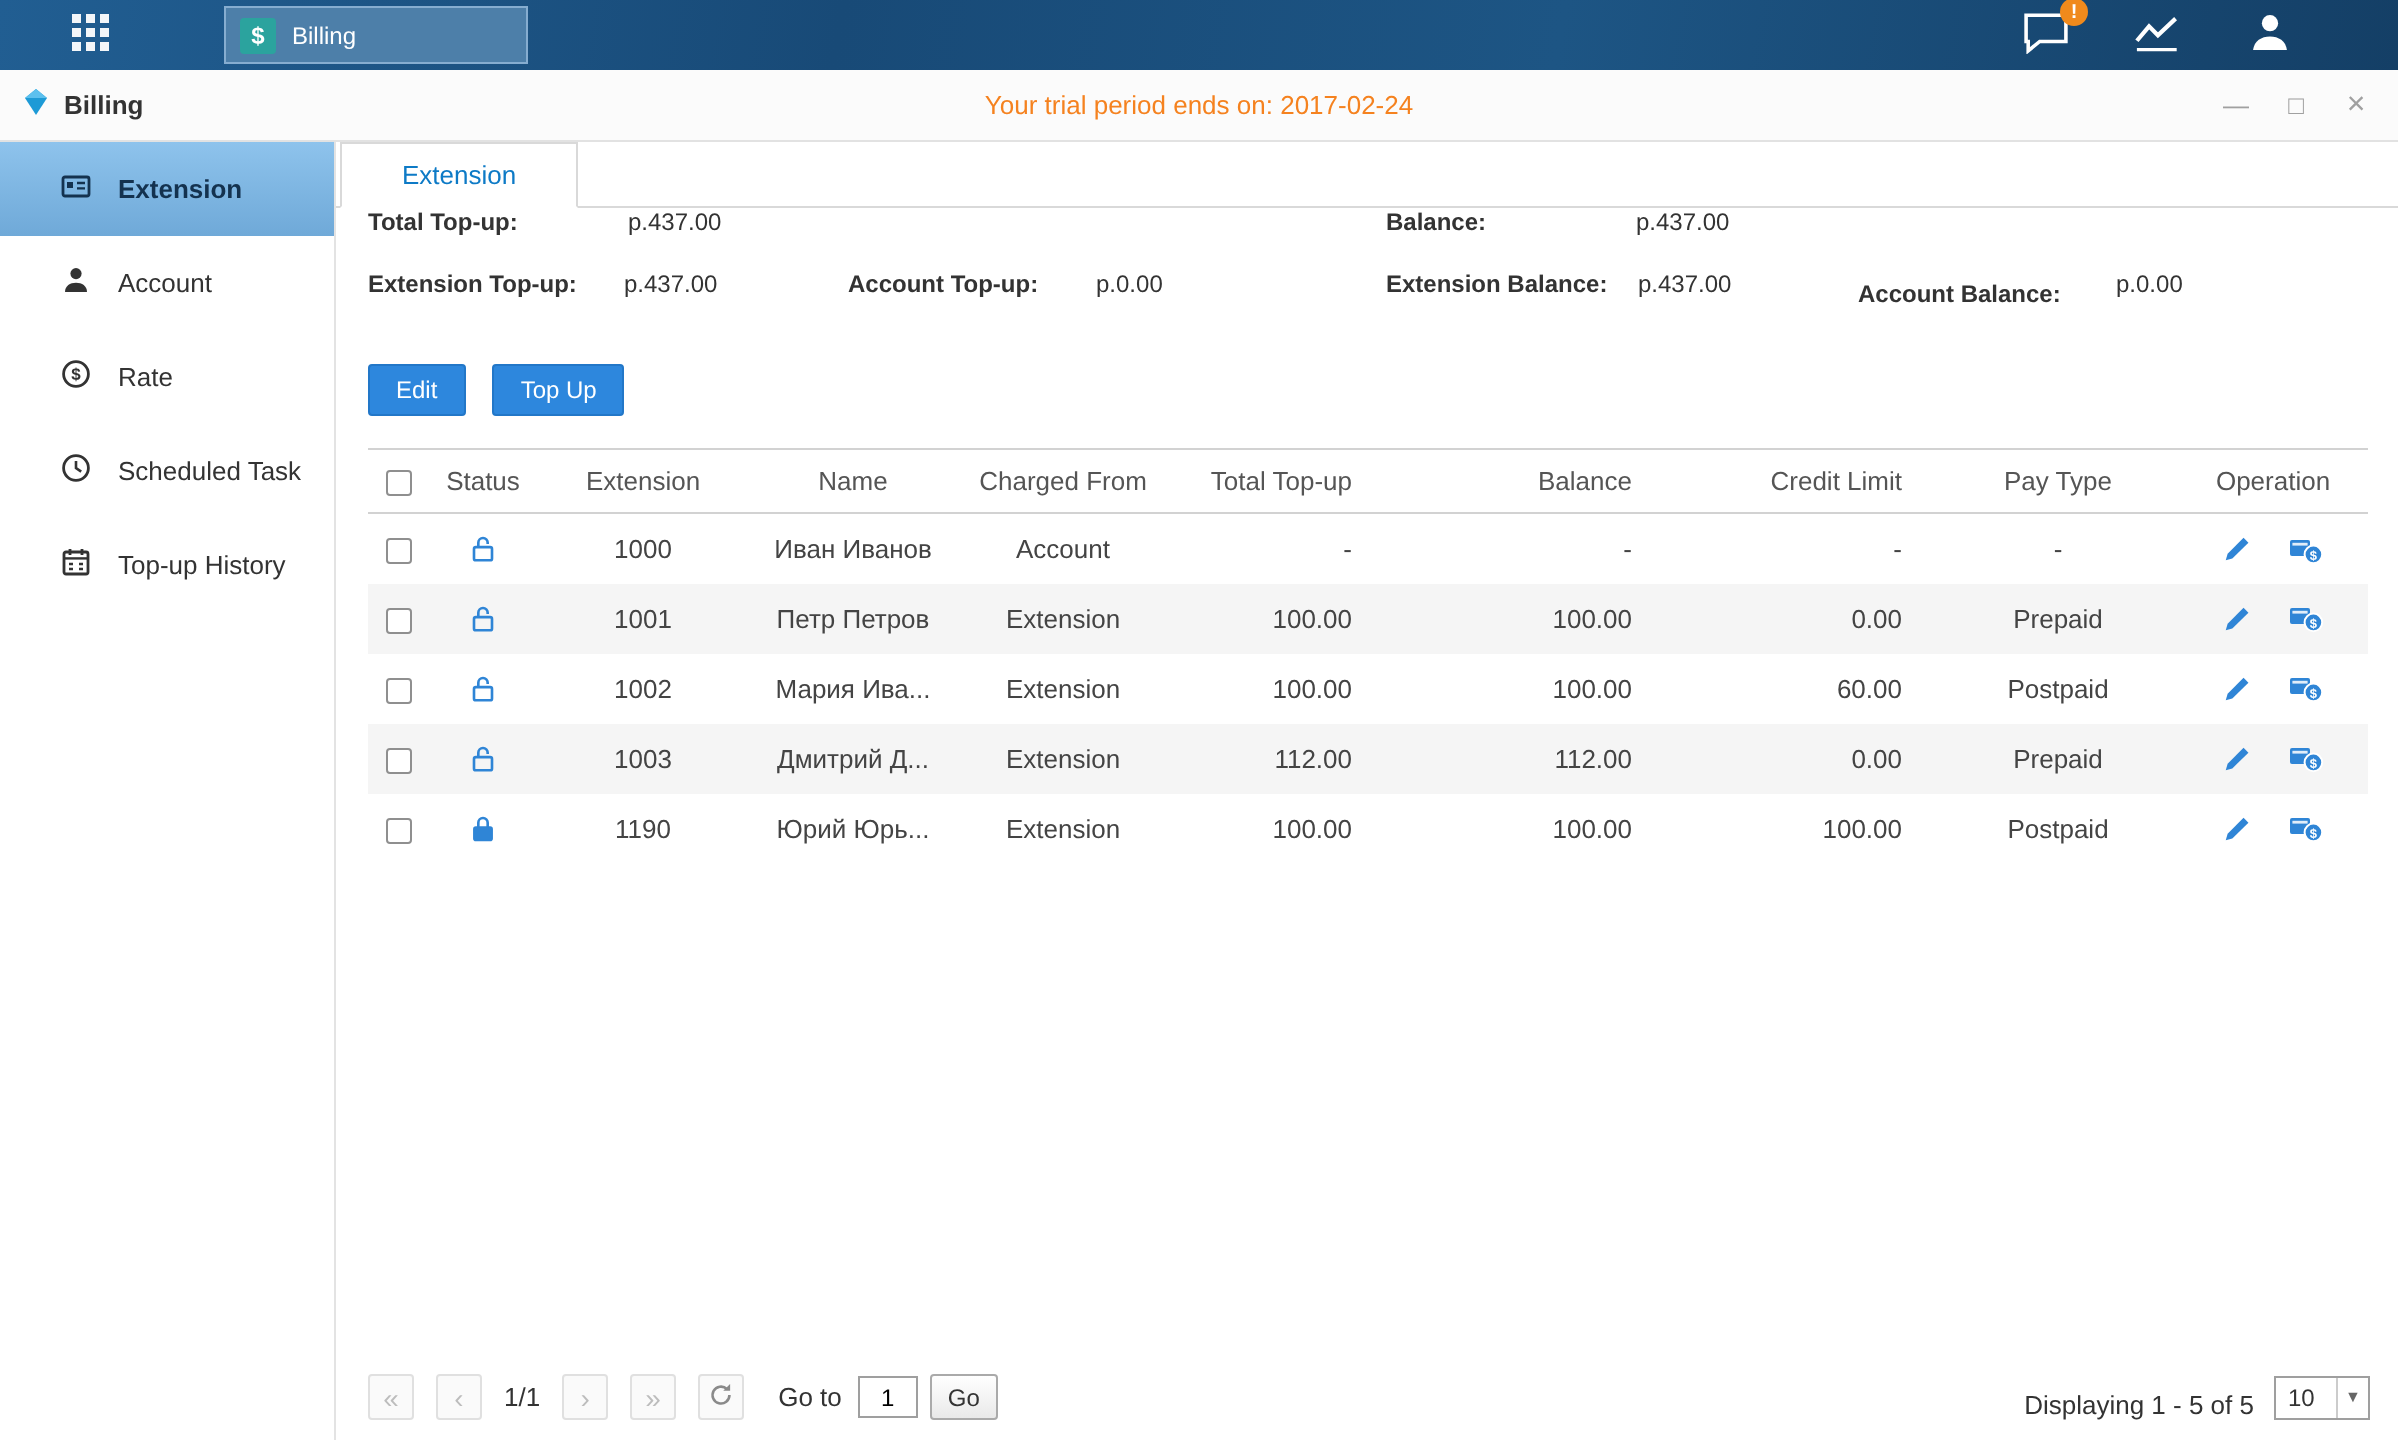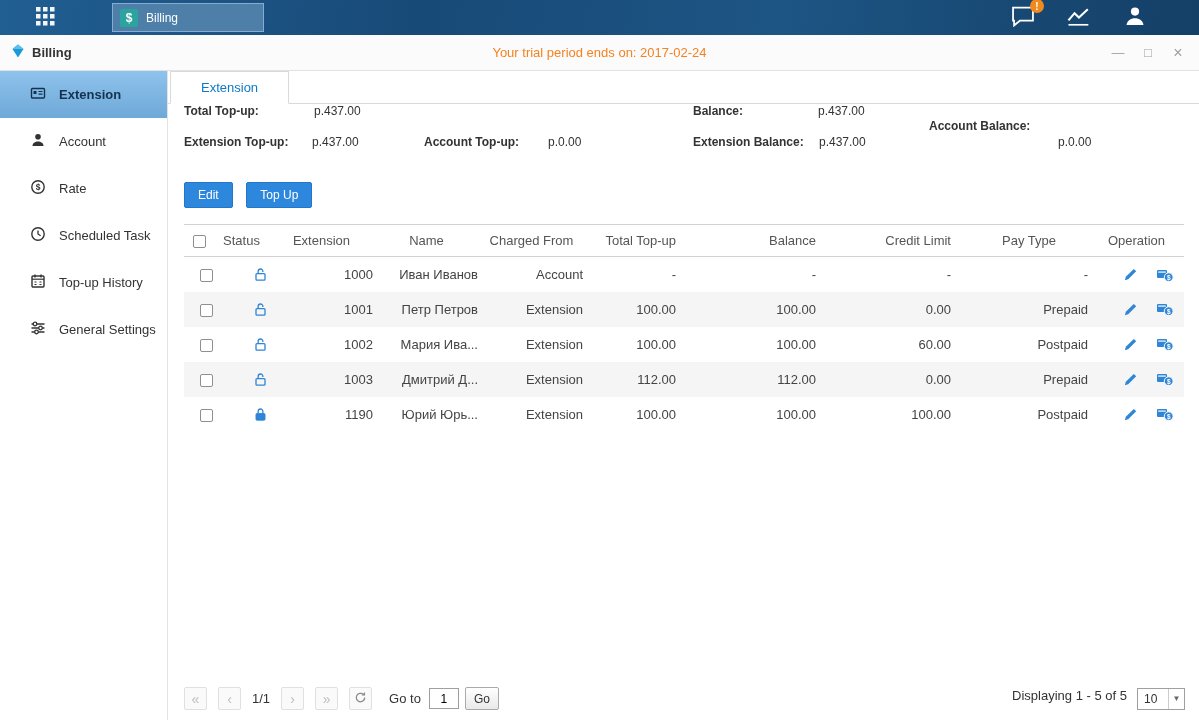--- a/index.html
+++ b/index.html
@@ -75,21 +75,21 @@
     background:#2d87dd; color:#fff; font-size:12px; border:1px solid #2277c8;
     border-radius:2px; height:26px; padding:0 13px; margin-right:10px; cursor:pointer;
     font-family:"Liberation Sans", sans-serif;
   }
   
   table.tbl { width:1000px; border-collapse:collapse; table-layout:fixed; margin-top:16px; font-size:13px; color:#444; }
   .tbl thead th {
     height:32px; border-top:1px solid #d2d2d2; border-bottom:1px solid #d2d2d2;
     color:#555; font-weight:normal; text-align:center;
   }
-  .tbl tbody td { height:35px; text-align:right; overflow:hidden; white-space:nowrap; }
+  .tbl tbody td { height:35px; text-align:center; overflow:hidden; white-space:nowrap; }
   .tbl .num { text-align:right; padding-right:18px; }
   .tbl tr.striped { background:#f5f5f5; }
   .cb {
     display:inline-block; width:13px; height:13px; border:1px solid #8f8f8f;
     border-radius:2px; background:#fff; vertical-align:middle; cursor:pointer;
   }
   .status-icon svg, .op svg { vertical-align:middle; }
   .op { display:inline-block; margin:0 9px; cursor:pointer; }
   
   .pager { margin-top:auto; display:flex; align-items:center; font-size:13px; color:#333; }
@@ -102,21 +102,21 @@
   .goto-label { margin:0 8px 0 6px; }
   .goto-input {
     width:30px; height:21px; border:1px solid #9f9f9f; text-align:center; font-size:12px;
     margin-right:6px; font-family:"Liberation Sans", sans-serif;
   }
   .go-btn {
     height:23px; padding:0 8px; border:1px solid #aaa; border-radius:2px;
     background:linear-gradient(#fff,#e9e9e9); font-size:12px; cursor:pointer;
     font-family:"Liberation Sans", sans-serif; color:#333;
   }
-  .pager-right { margin-left:auto; display:flex; align-items:flex-start; gap:10px; }
+  .pager-right { margin-left:auto; display:flex; align-items:flex-end; gap:10px; }
   .select {
     width:48px; height:22px; border:1px solid #9f9f9f; background:#fff;
     display:flex; align-items:center; justify-content:space-between;
     padding:0 0 0 6px; font-size:12px; cursor:pointer;
   }
   .select .caret {
     width:16px; height:100%; border-left:1px solid #ccc; color:#666; font-size:8px;
     display:flex; align-items:center; justify-content:center;
   }
 </style>
@@ -235,50 +235,39 @@
       <span>
         <svg width="16" height="16" viewBox="0 0 16 16">
           <rect x="2" y="3" width="12" height="11" rx="1" fill="none" stroke="currentColor" stroke-width="1.4"></rect>
           <path d="M2 6.2h12" stroke="currentColor" stroke-width="1.2"></path>
           <path d="M5 1.5v3M11 1.5v3" stroke="currentColor" stroke-width="1.4"></path>
           <path d="M4.5 9h2M9.5 9h2M4.5 11.5h2M9.5 11.5h2" stroke="currentColor" stroke-width="1.2"></path>
         </svg>
       </span>
       <span>Top-up History</span>
     </div>
-    <div class="side-item">
-      <span>
-        <svg width="16" height="16" viewBox="0 0 16 16">
-          <path d="M1.5 4h13M1.5 8h13M1.5 12h13" stroke="currentColor" stroke-width="1.4"></path>
-          <circle cx="5" cy="4" r="1.8" fill="#fff" stroke="currentColor" stroke-width="1.3"></circle>
-          <circle cx="10.5" cy="8" r="1.8" fill="#fff" stroke="currentColor" stroke-width="1.3"></circle>
-          <circle cx="6.5" cy="12" r="1.8" fill="#fff" stroke="currentColor" stroke-width="1.3"></circle>
-        </svg>
-      </span>
-      <span>General Settings</span>
-    </div>
   </div>
 
   <div class="main">
     <div class="tabstrip">
       <span class="tab">Extension</span>
     </div>
 
     <div class="summary">
       <span class="sm-label" style="left:0;   top:0;">Total Top-up:</span>
       <span class="sm-value" style="left:130px;top:0;">p.437.00</span>
       <span class="sm-label" style="left:509px;top:0;">Balance:</span>
       <span class="sm-value" style="left:634px;top:0;">p.437.00</span>
       <span class="sm-label" style="left:0;   top:31px;">Extension Top-up:</span>
       <span class="sm-value" style="left:128px;top:31px;">p.437.00</span>
       <span class="sm-label" style="left:240px;top:31px;">Account Top-up:</span>
       <span class="sm-value" style="left:364px;top:31px;">p.0.00</span>
       <span class="sm-label" style="left:509px;top:31px;">Extension Balance:</span>
       <span class="sm-value" style="left:635px;top:31px;">p.437.00</span>
-      <span class="sm-label" style="left:745px;top:15px;">Account Balance:</span>
+      <span class="sm-label" style="left:745px;top:36px;">Account Balance:</span>
       <span class="sm-value" style="left:874px;top:31px;">p.0.00</span>
     </div>
 
     <div class="btn-row">
       <button class="btn">Edit</button>
       <button class="btn">Top Up</button>
     </div>
 
     <table class="tbl">
       <colgroup>

